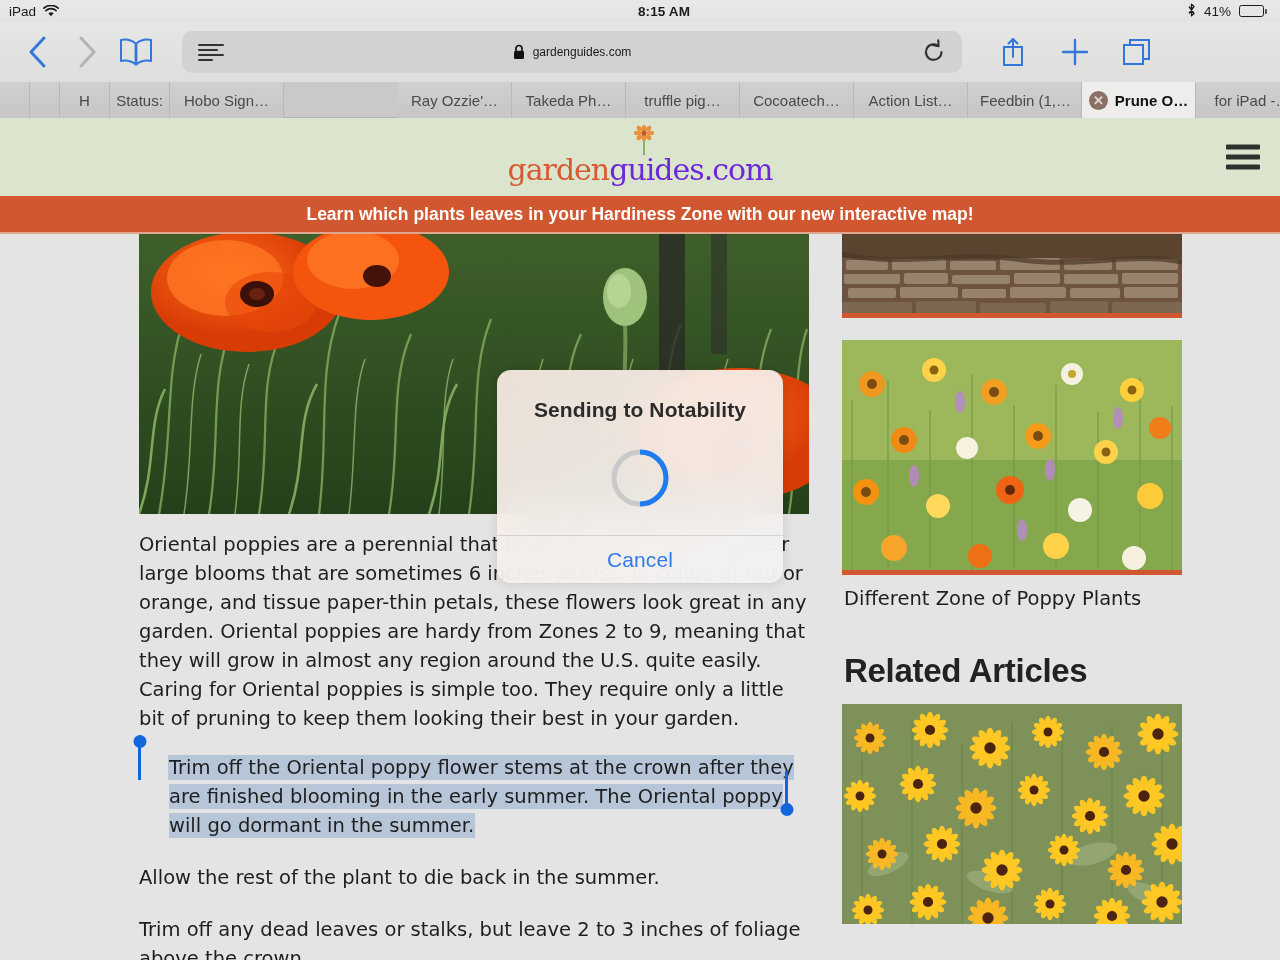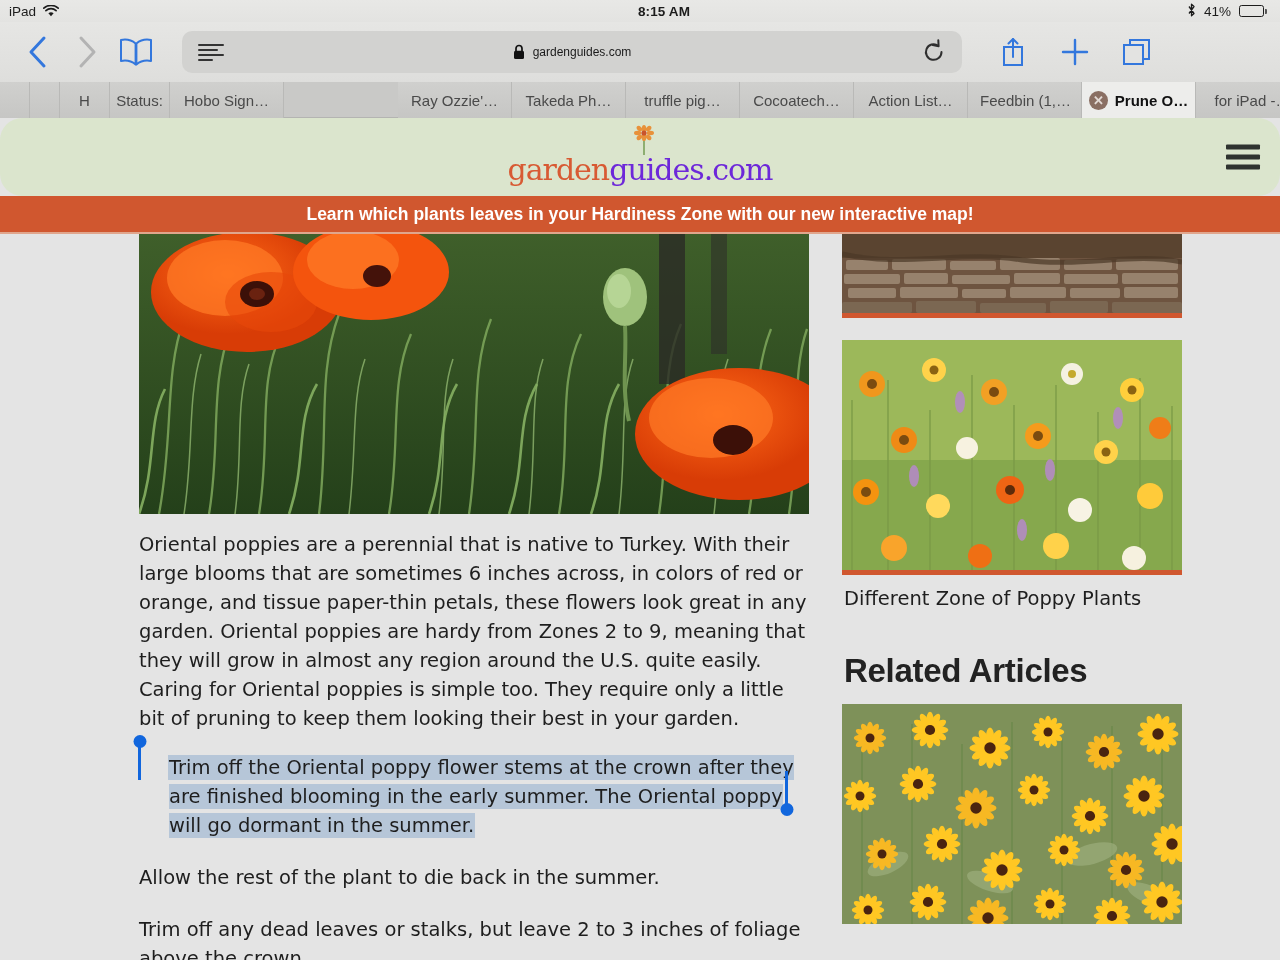--- a/index.html
+++ b/index.html
@@ -77,21 +77,21 @@
     width: 19px; height: 19px; border-radius: 50%;
     background: #8a6f63; color: #e3dad5; flex: 0 0 auto;
     display: flex; align-items: center; justify-content: center;
     font-size: 13px; line-height: 1; font-weight: 700;
   }
 
   
   .page { position: absolute; top: 118px; left: 0; width: 1280px; height: 842px; background: #e4e4e4; overflow: hidden;}
   .site-header {
     height: 78px; background: #dbe5cd; position: relative;
-    display: flex; align-items: center; justify-content: center; border-radius: 22px;
+    display: flex; align-items: center; justify-content: center;
   }
   .logo { position: relative; height: 56px; display:flex; align-items:flex-end; }
   .logo .word1 {
     font-family: "DejaVu Serif", serif; font-size: 30px; color: #d85a33;
     letter-spacing: -1px; line-height: 1;
   }
   .logo .word2 {
     font-family: "DejaVu Serif", serif; font-size: 30px; color: #6d28d9;
     letter-spacing: -1px; line-height: 1;
   }
@@ -922,14 +922,25 @@
                     <circle cx="320" cy="198" r="5.7" fill="#4a2410"></circle>
                   </g>
                 </g>
             </svg>
           </div>
         </div>
       </div>
     </div>
   </div>
 
+  <div class="modal-wrap">
+    <div class="modal-title">Sending to Notability</div>
+    <div class="spinner">
+      <svg width="62" height="62" viewBox="0 0 62 62">
+        <circle cx="31" cy="31" r="26" stroke="#c9c9c9" stroke-width="5" fill="none"></circle>
+        <path d="M31 5 a26 26 0 0 1 0 52" stroke="#1f7cf0" stroke-width="5" fill="none" stroke-linecap="butt"></path>
+      </svg>
+    </div>
+    <div class="modal-sep"></div>
+    <div class="modal-cancel">Cancel</div>
+  </div>
 
 </div>
 
 </body></html>

